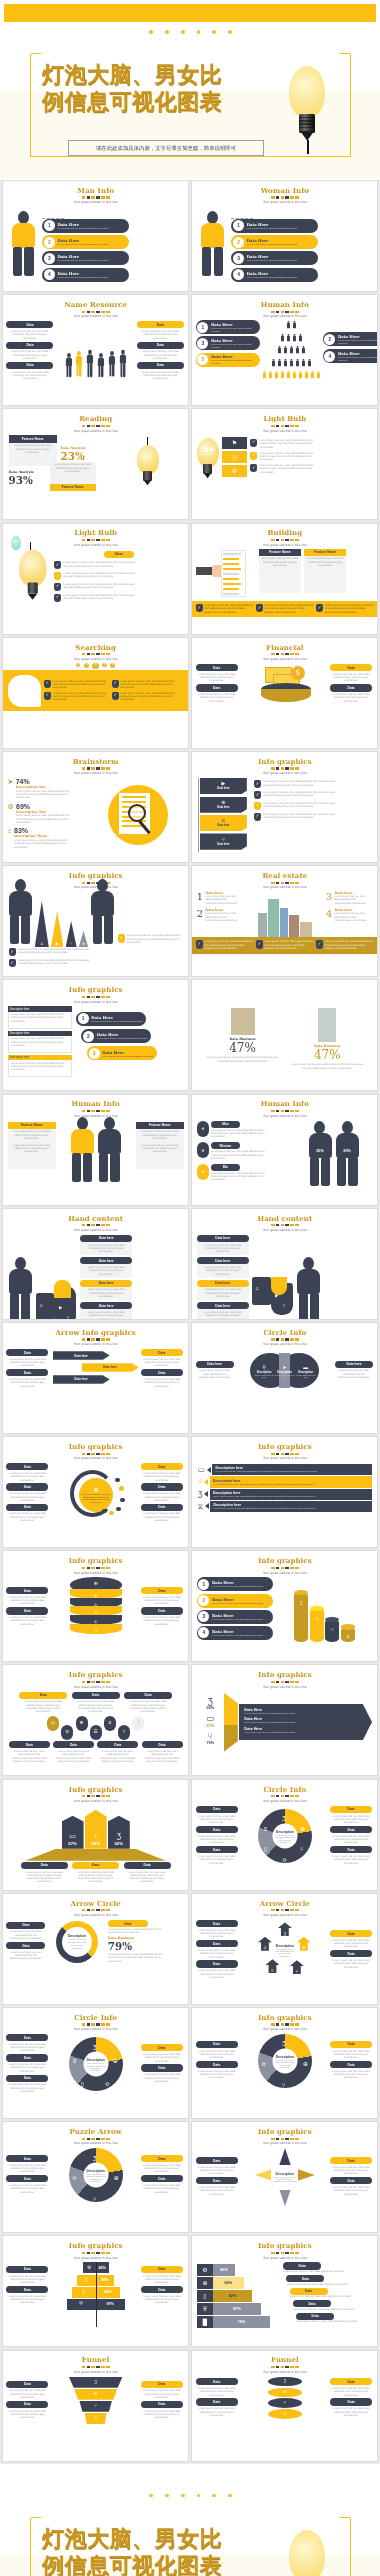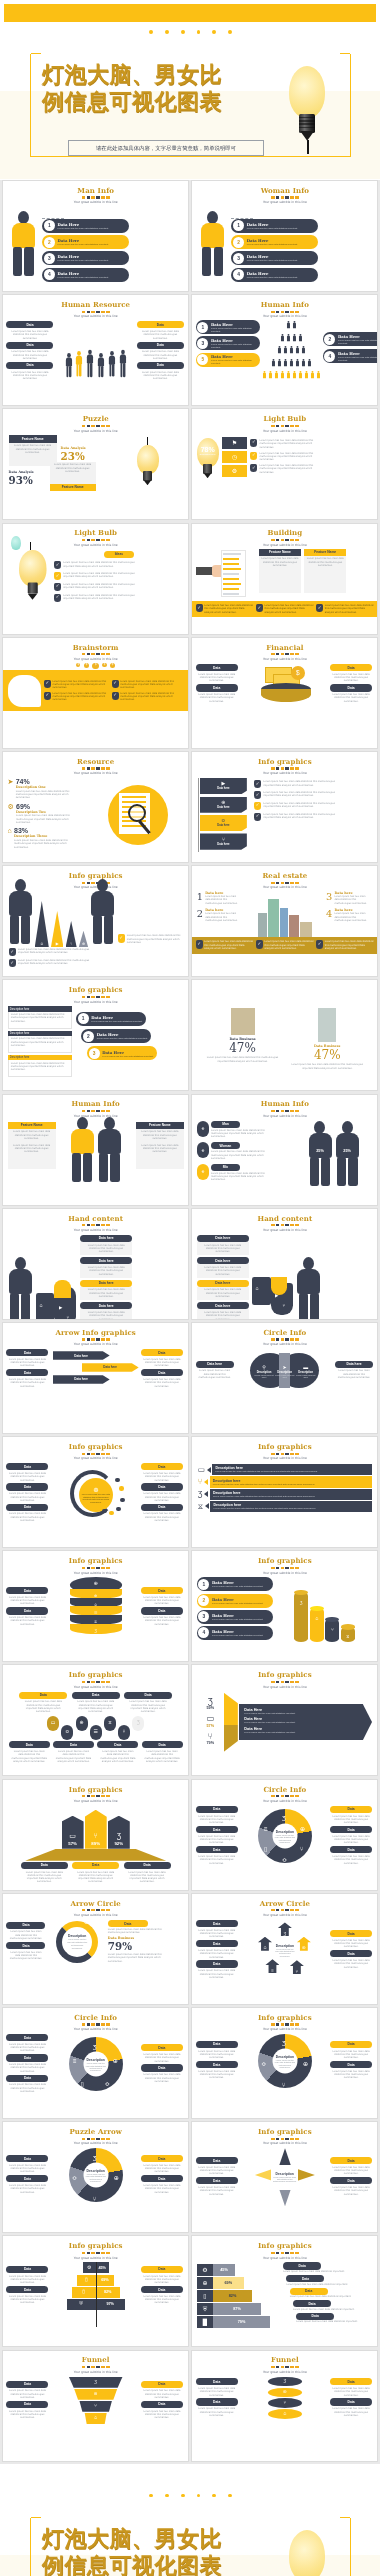--- a/index.html
+++ b/index.html
@@ -298,21 +298,21 @@
       <span>Lorem Ipsum has two main data statistical important.</span>
     </div>
                 </div>
               </div>
       </div>
           </div>
         </div>
       </div>
       <div class="slide">
         <div class="s-head">
-    <div class="s-title">Human Resource</div>
+    <div class="s-title">Name Resource</div>
     <div class="s-rule">
             <i></i>
             <i></i>
             <i></i>
             <i></i>
             <i></i>
             <i></i>
           </div>
     <div class="s-sub">Your great subtitle in this line</div>
   </div>
@@ -573,21 +573,21 @@
       <span>Lorem Ipsum has two main data statistical important.</span>
     </div>
                 </div>
               </div>
             </div>
     </div>
         </div>
       </div>
       <div class="slide">
         <div class="s-head">
-    <div class="s-title">Puzzle</div>
+    <div class="s-title">Reading</div>
     <div class="s-rule">
             <i></i>
             <i></i>
             <i></i>
             <i></i>
             <i></i>
             <i></i>
           </div>
     <div class="s-sub">Your great subtitle in this line</div>
   </div>
@@ -781,21 +781,21 @@
               <div class="flex" style="gap:1.6px;flex:1">
           <div class="shield"></div>
           <div class="ltxt l" style="padding:0;color:#6b5a15">Lorem Ipsum has two main data statistical this methodologies important Data analysis which summarizes.</div>
               </div>
       </div>
           </div>
         </div>
       </div>
       <div class="slide">
         <div class="s-head">
-    <div class="s-title">Brainstorm</div>
+    <div class="s-title">Searching</div>
     <div class="s-rule">
             <i></i>
             <i></i>
             <i></i>
             <i></i>
             <i></i>
             <i></i>
           </div>
     <div class="s-sub">Your great subtitle in this line</div>
   </div>
@@ -876,21 +876,21 @@
               <div style="width:42px">
     <div class="chip ">Data</div>
     <div class="ltxt">Lorem Ipsum has two main data statistical this methodologies summarizes.</div>
               </div>
             </div>
     </div>
         </div>
       </div>
       <div class="slide">
         <div class="s-head">
-    <div class="s-title">Resource</div>
+    <div class="s-title">Brainstorm</div>
     <div class="s-rule">
             <i></i>
             <i></i>
             <i></i>
             <i></i>
             <i></i>
             <i></i>
           </div>
     <div class="s-sub">Your great subtitle in this line</div>
   </div>

